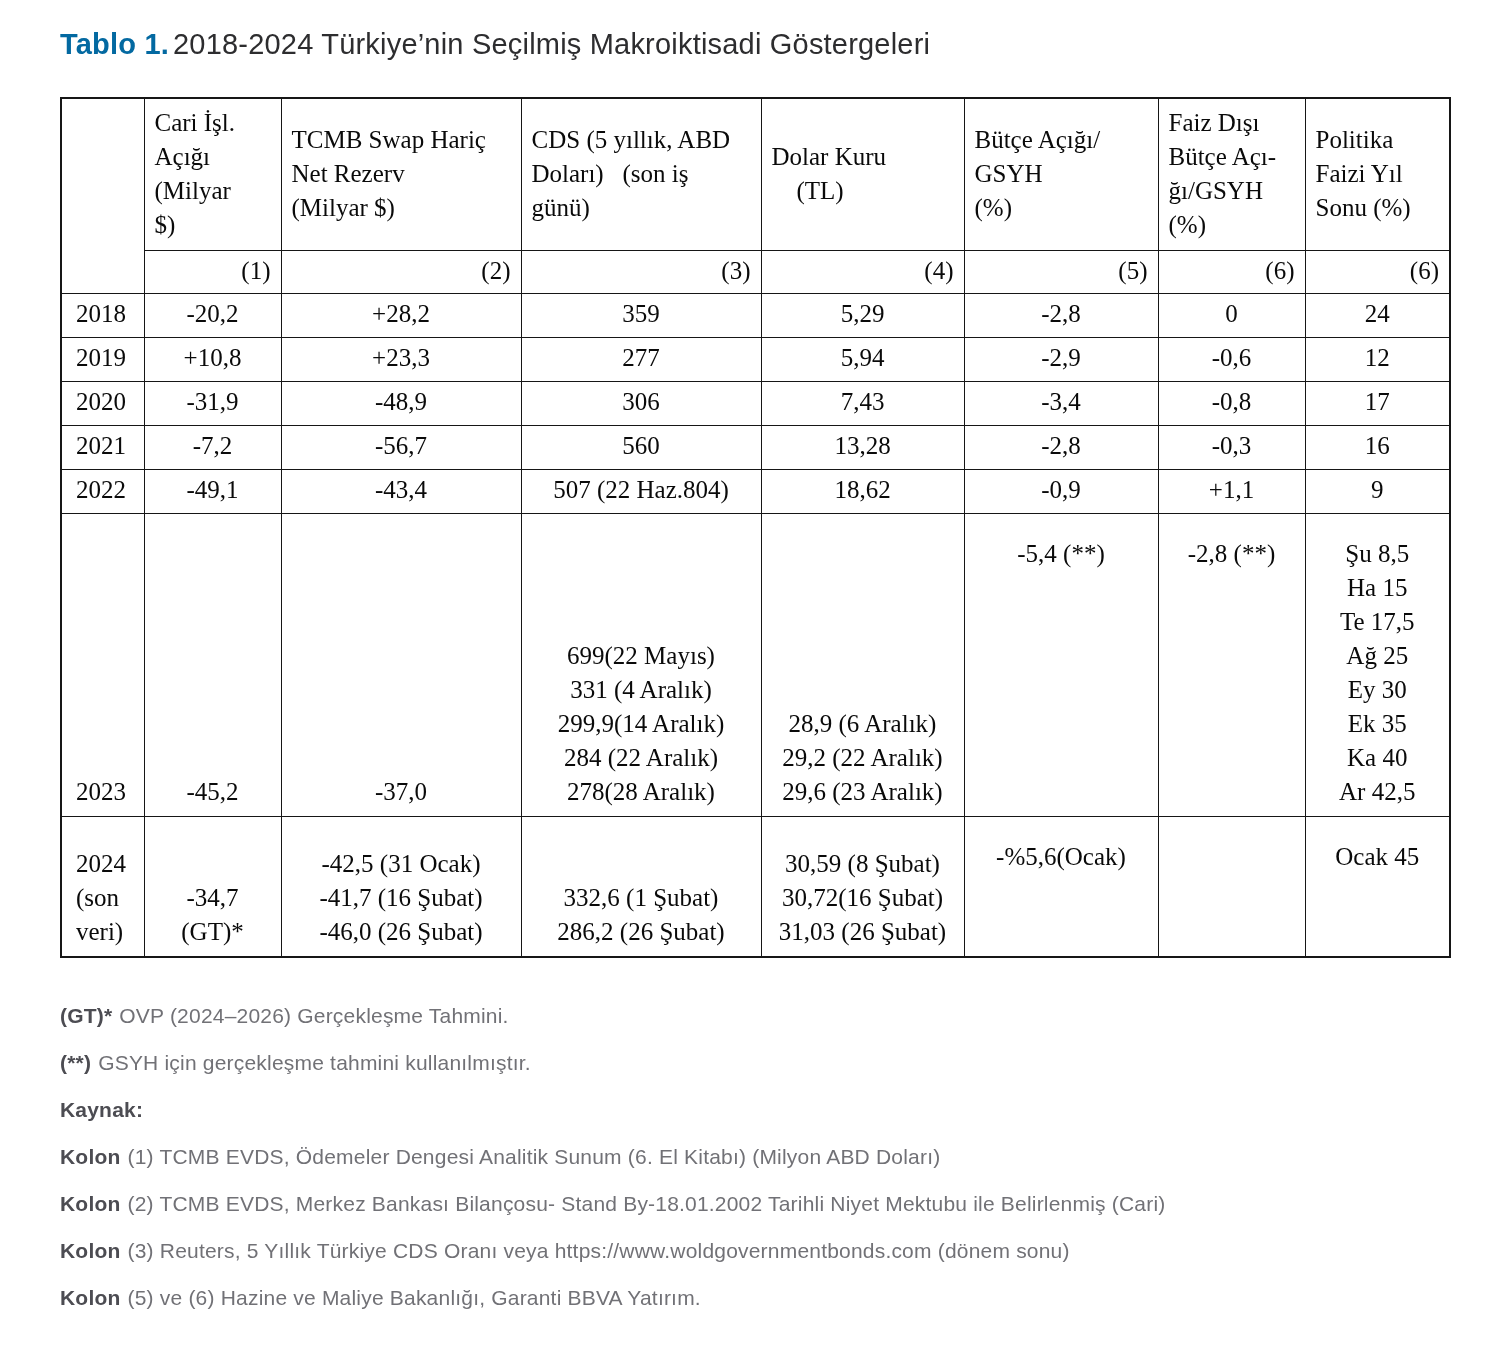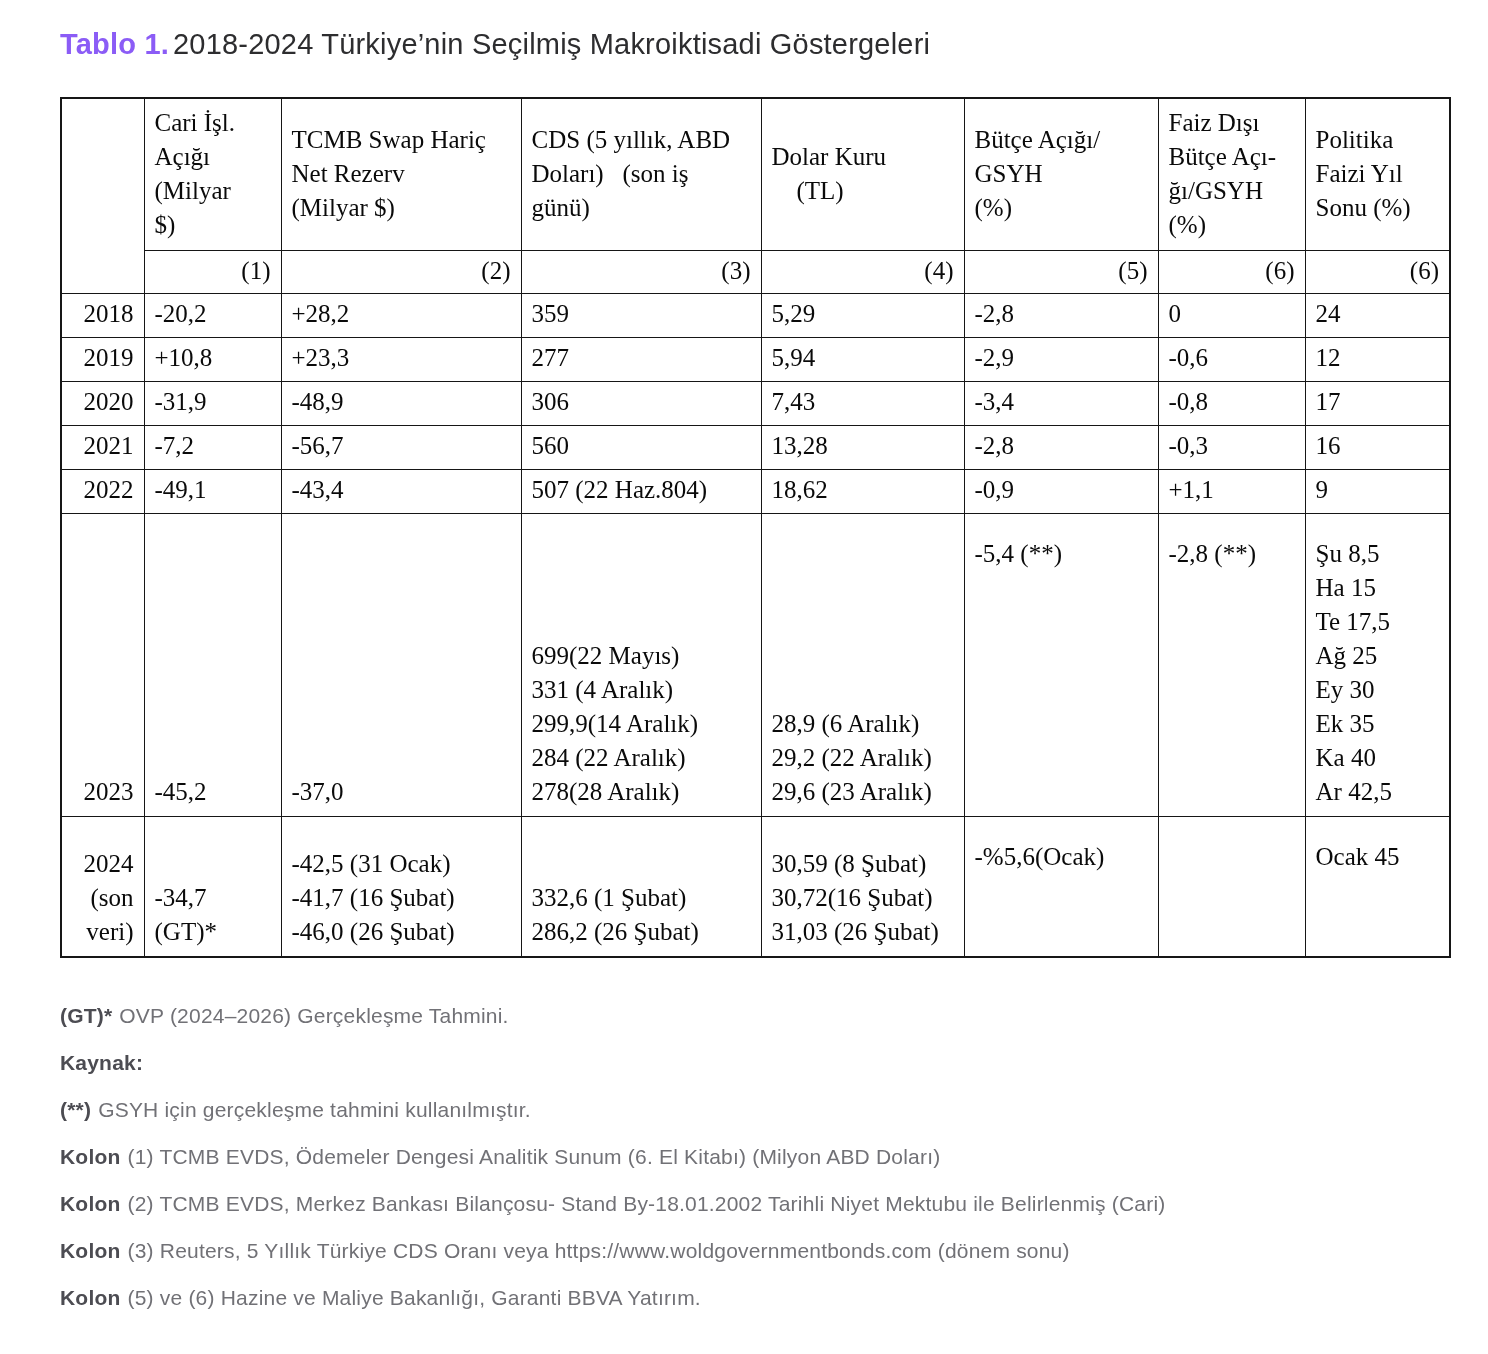--- a/index.html
+++ b/index.html
@@ -21,21 +21,21 @@
     font-family: "Liberation Sans", sans-serif;
     font-size: 29px;
     line-height: 1.15;
     margin: 0 0 36px 0;
     font-weight: 400;
     color: #2d2d2f;
     letter-spacing: 0.2px;
   }
   .title .title-bold {
     font-weight: 700;
-    color: #8b5cf6;
+    color: #0369a1;
   }
   .title .title-rest { margin-left: 4px; }
 
   
   table.tbl {
     border-collapse: collapse;
     table-layout: fixed;
     width: 1389px;
     border: 2px solid #161616;
     font-size: 25px;
@@ -57,25 +57,25 @@
     padding-left: 13px;
   }
   thead tr.nums { height: 42px; }
   thead tr.nums th {
     text-align: right;
     vertical-align: middle;
     padding-right: 10px;
   }
   tbody tr.single { height: 44px; }
   tbody td {
+    text-align: center;
+    vertical-align: middle;
+  }
+  tbody td.year {
     text-align: left;
-    vertical-align: middle;
-  }
-  tbody td.year {
-    text-align: right;
     padding-left: 14px;
   }
   tr.y2023 { height: 278px; }
   tr.y2024 { height: 141px; }
   tr.y2023 td, tr.y2024 td { vertical-align: bottom; padding-bottom: 7px; }
   tr.y2023 td.vt, tr.y2024 td.vt { vertical-align: top; padding-top: 23px; }
 
   
   .notes {
     margin-top: 44px;
@@ -238,21 +238,21 @@
 31,03 (26 Şubat)</td>
         <td class="vt">-%5,6(Ocak)</td>
         <td></td>
         <td class="vt">Ocak 45</td>
       </tr>
     </tbody>
   </table>
 
   <div class="notes">
     <p class="note"><b>(GT)*</b><span>OVP (2024–2026) Gerçekleşme Tahmini.</span></p>
+    <p class="note"><b>(**)</b><span>GSYH için gerçekleşme tahmini kullanılmıştır.</span></p>
     <p class="note"><b>Kaynak:</b><span></span></p>
-    <p class="note"><b>(**)</b><span>GSYH için gerçekleşme tahmini kullanılmıştır.</span></p>
     <p class="note"><b>Kolon</b><span>(1) TCMB EVDS, Ödemeler Dengesi Analitik Sunum (6. El Kitabı) (Milyon ABD Doları)</span></p>
     <p class="note"><b>Kolon</b><span>(2) TCMB EVDS, Merkez Bankası Bilançosu- Stand By-18.01.2002 Tarihli Niyet Mektubu ile Belirlenmiş (Cari)</span></p>
     <p class="note"><b>Kolon</b><span>(3) Reuters, 5 Yıllık Türkiye CDS Oranı veya https://www.woldgovernmentbonds.com (dönem sonu)</span></p>
     <p class="note"><b>Kolon</b><span>(5) ve (6) Hazine ve Maliye Bakanlığı, Garanti BBVA Yatırım.</span></p>
   </div>
 
 </div>
 
 </body></html>

